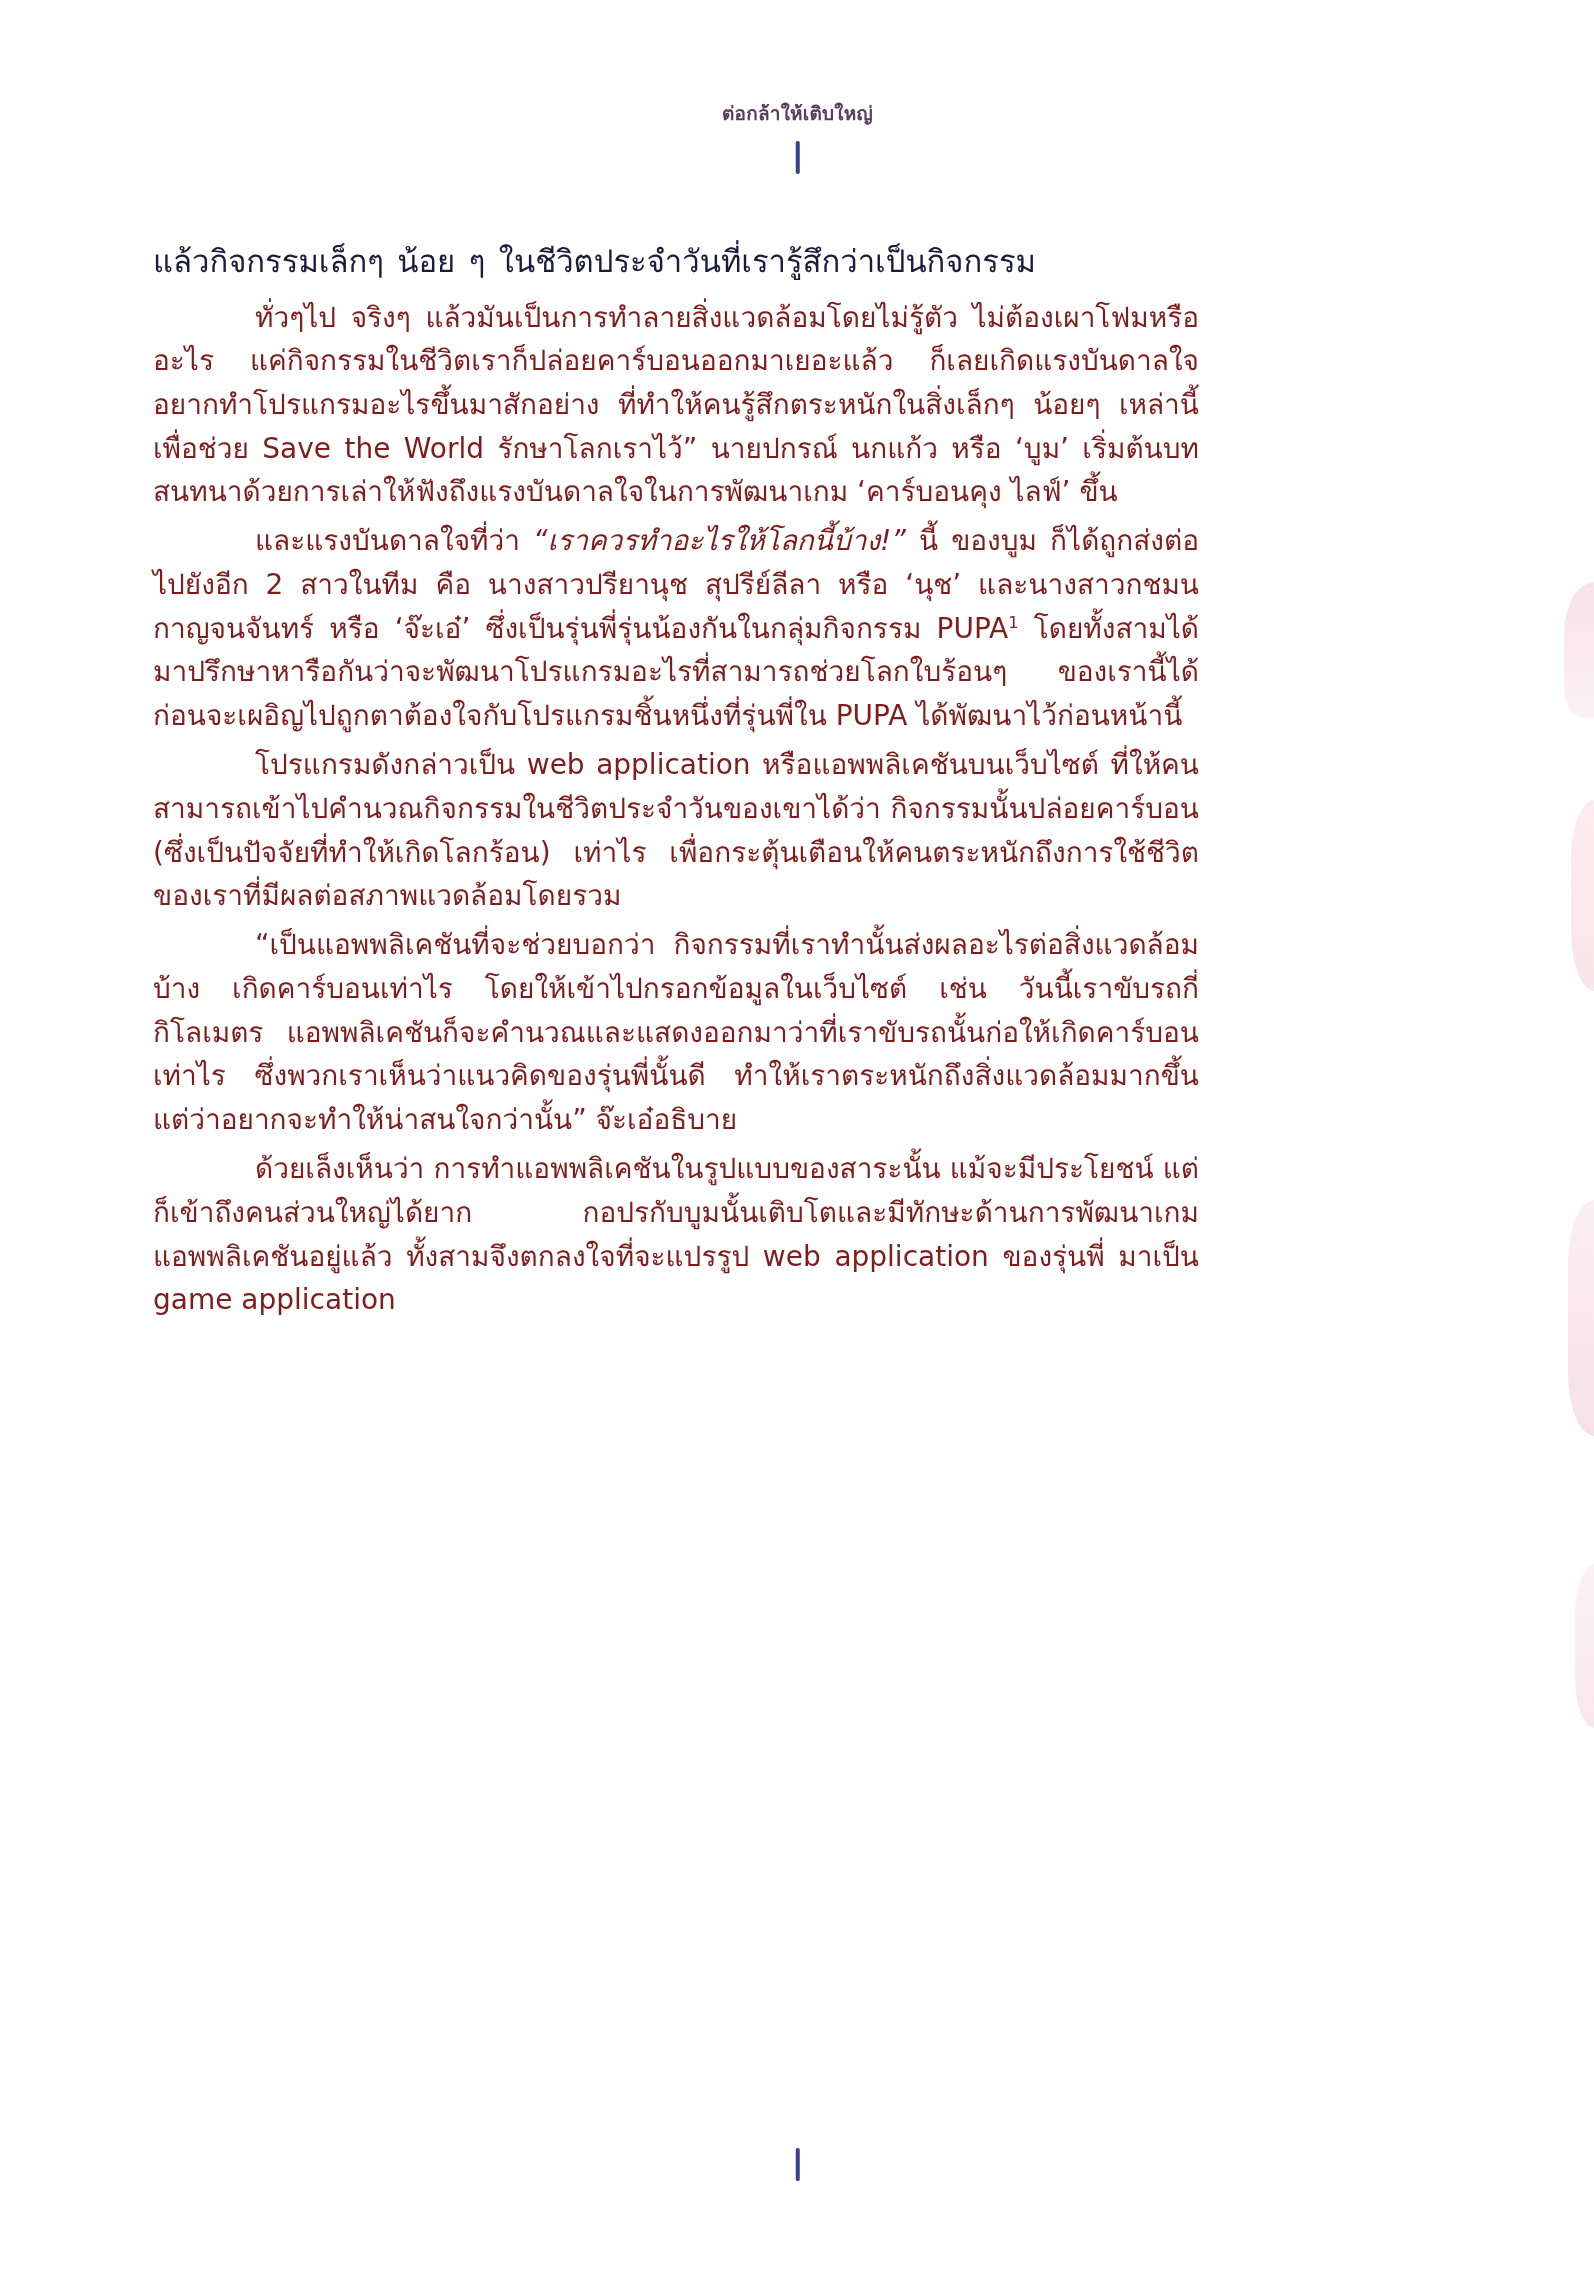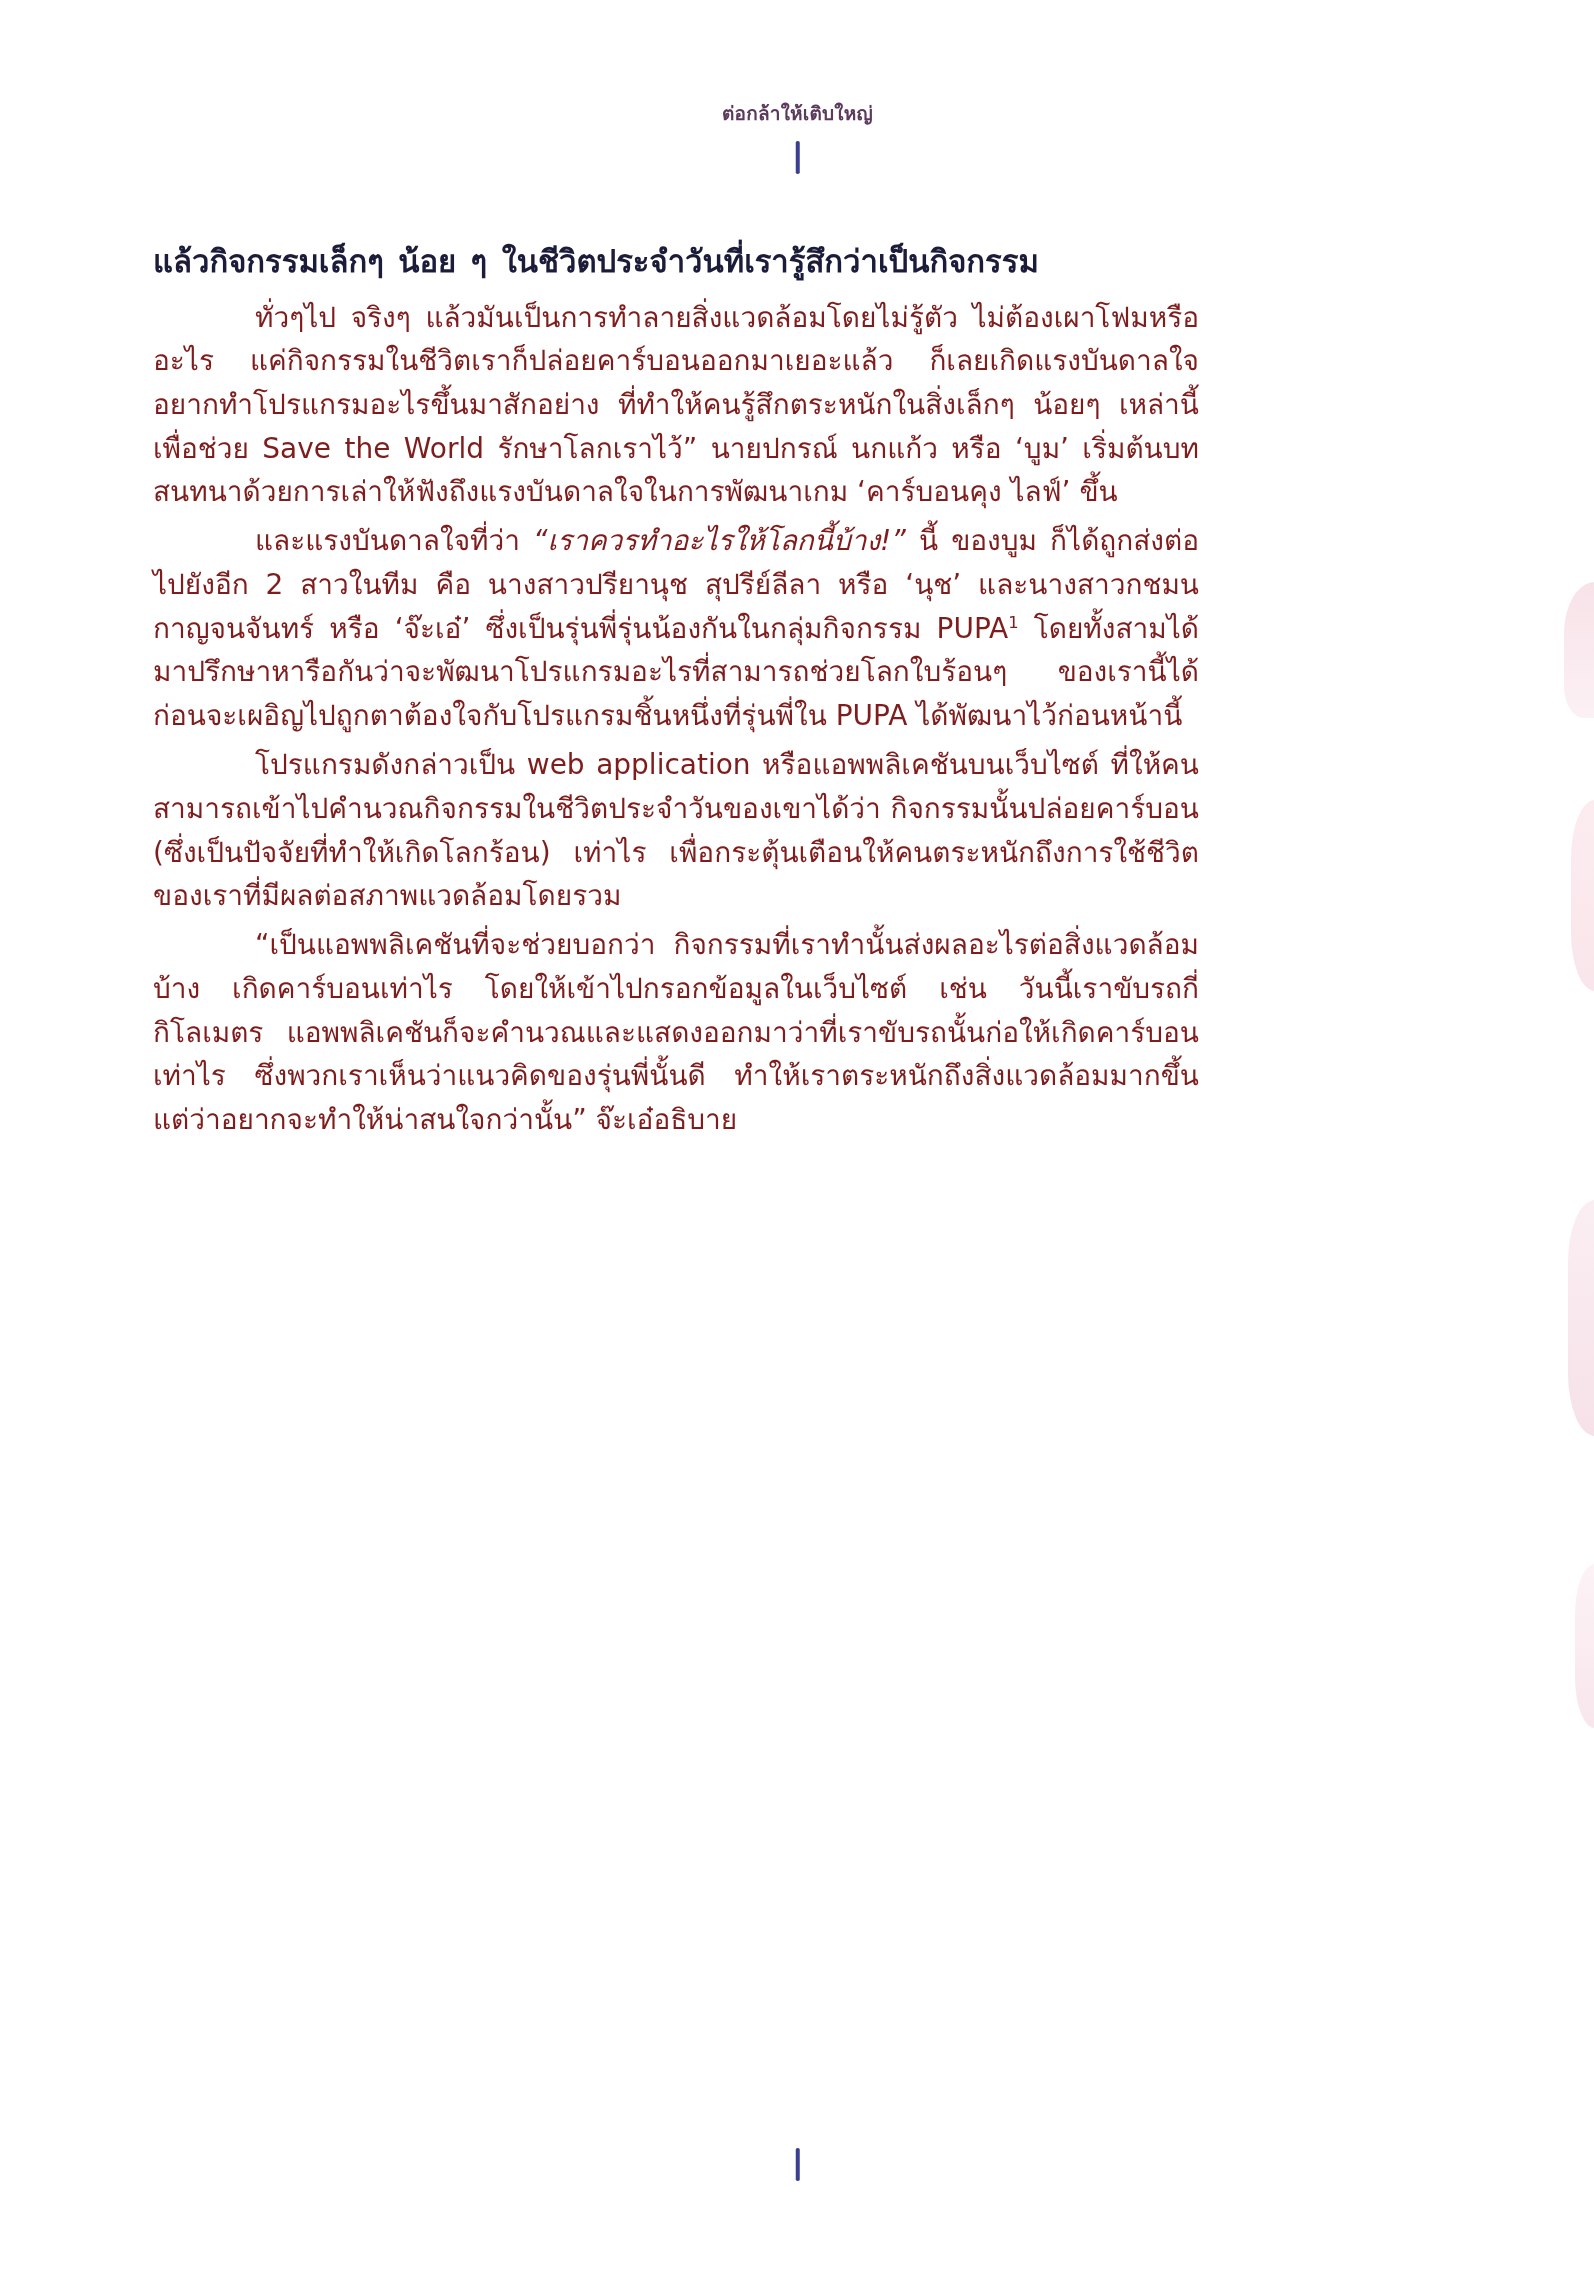--- a/index.html
+++ b/index.html
@@ -91,21 +91,21 @@
     position: absolute;
     top: 241px;
     left: 153px;
     width: 1046px;
     color: #1f1f3d;
   }
 
   h1.section-title {
     font-size: 31px;
     line-height: 1.35;
-    font-weight: bold;
+    font-weight: normal;
     margin: 0 0 12.7px 0;
     color: #1b1b3a;
     word-spacing: 3.6px;
   }
 
   p.para {
     font-size: 28px;
     line-height: 1.56;
     margin: 0 0 5.5px 0;
     text-indent: 102px;
@@ -159,19 +159,20 @@
   <div class="head-rule"></div>
 
   <div class="content">
 
     <h1 class="section-title">แล้วกิจกรรมเล็กๆ น้อย ๆ ในชีวิตประจำวันที่เรารู้สึกว่าเป็นกิจกรรม</h1>
 
     <p class="para">ทั่วๆไป จริงๆ แล้วมันเป็นการทำลายสิ่งแวดล้อมโดยไม่รู้ตัว ไม่ต้องเผาโฟมหรืออะไร แค่กิจกรรมในชีวิตเราก็ปล่อยคาร์บอนออกมาเยอะแล้ว ก็เลยเกิดแรงบันดาลใจอยากทำโปรแกรมอะไรขึ้นมาสักอย่าง ที่ทำให้คนรู้สึกตระหนักในสิ่งเล็กๆ น้อยๆ เหล่านี้ เพื่อช่วย Save the World รักษาโลกเราไว้” นายปกรณ์ นกแก้ว หรือ ‘บูม’ เริ่มต้นบทสนทนาด้วยการเล่าให้ฟังถึงแรงบันดาลใจในการพัฒนาเกม ‘คาร์บอนคุง ไลฟ์’ ขึ้น</p>
     <p class="para">และแรงบันดาลใจที่ว่า <span class="ital">“เราควรทำอะไรให้โลกนี้บ้าง!”</span> นี้ ของบูม ก็ได้ถูกส่งต่อไปยังอีก 2 สาวในทีม คือ นางสาวปรียานุช สุปรีย์ลีลา หรือ ‘นุช’ และนางสาวกชมน กาญจนจันทร์ หรือ ‘จ๊ะเอ๋’ ซึ่งเป็นรุ่นพี่รุ่นน้องกันในกลุ่มกิจกรรม PUPA<sup class="fn">1</sup> โดยทั้งสามได้มาปรึกษาหารือกันว่าจะพัฒนาโปรแกรมอะไรที่สามารถช่วยโลกใบร้อนๆ ของเรานี้ได้ ก่อนจะเผอิญไปถูกตาต้องใจกับโปรแกรมชิ้นหนึ่งที่รุ่นพี่ใน PUPA ได้พัฒนาไว้ก่อนหน้านี้</p>
     <p class="para">โปรแกรมดังกล่าวเป็น web application หรือแอพพลิเคชันบนเว็บไซต์ ที่ให้คนสามารถเข้าไปคำนวณกิจกรรมในชีวิตประจำวันของเขาได้ว่า กิจกรรมนั้นปล่อยคาร์บอน (ซึ่งเป็นปัจจัยที่ทำให้เกิดโลกร้อน) เท่าไร เพื่อกระตุ้นเตือนให้คนตระหนักถึงการใช้ชีวิตของเราที่มีผลต่อสภาพแวดล้อมโดยรวม</p>
     <p class="para">“เป็นแอพพลิเคชันที่จะช่วยบอกว่า กิจกรรมที่เราทำนั้นส่งผลอะไรต่อสิ่งแวดล้อมบ้าง เกิดคาร์บอนเท่าไร โดยให้เข้าไปกรอกข้อมูลในเว็บไซต์ เช่น วันนี้เราขับรถกี่กิโลเมตร แอพพลิเคชันก็จะคำนวณและแสดงออกมาว่าที่เราขับรถนั้นก่อให้เกิดคาร์บอนเท่าไร ซึ่งพวกเราเห็นว่าแนวคิดของรุ่นพี่นั้นดี ทำให้เราตระหนักถึงสิ่งแวดล้อมมากขึ้น แต่ว่าอยากจะทำให้น่าสนใจกว่านั้น” จ๊ะเอ๋อธิบาย</p>
+    <p class="para">ด้วยเล็งเห็นว่า การทำแอพพลิเคชันในรูปแบบของสาระนั้น แม้จะมีประโยชน์ แต่ก็เข้าถึงคนส่วนใหญ่ได้ยาก กอปรกับบูมนั้นเติบโตและมีทักษะด้านการพัฒนาเกมแอพพลิเคชันอยู่แล้ว ทั้งสามจึงตกลงใจที่จะแปรรูป web application ของรุ่นพี่ มาเป็น game application</p>
 
   </div>
 
   <div class="foot-rule"></div>
 
 </div>
 
 
 </body></html>

